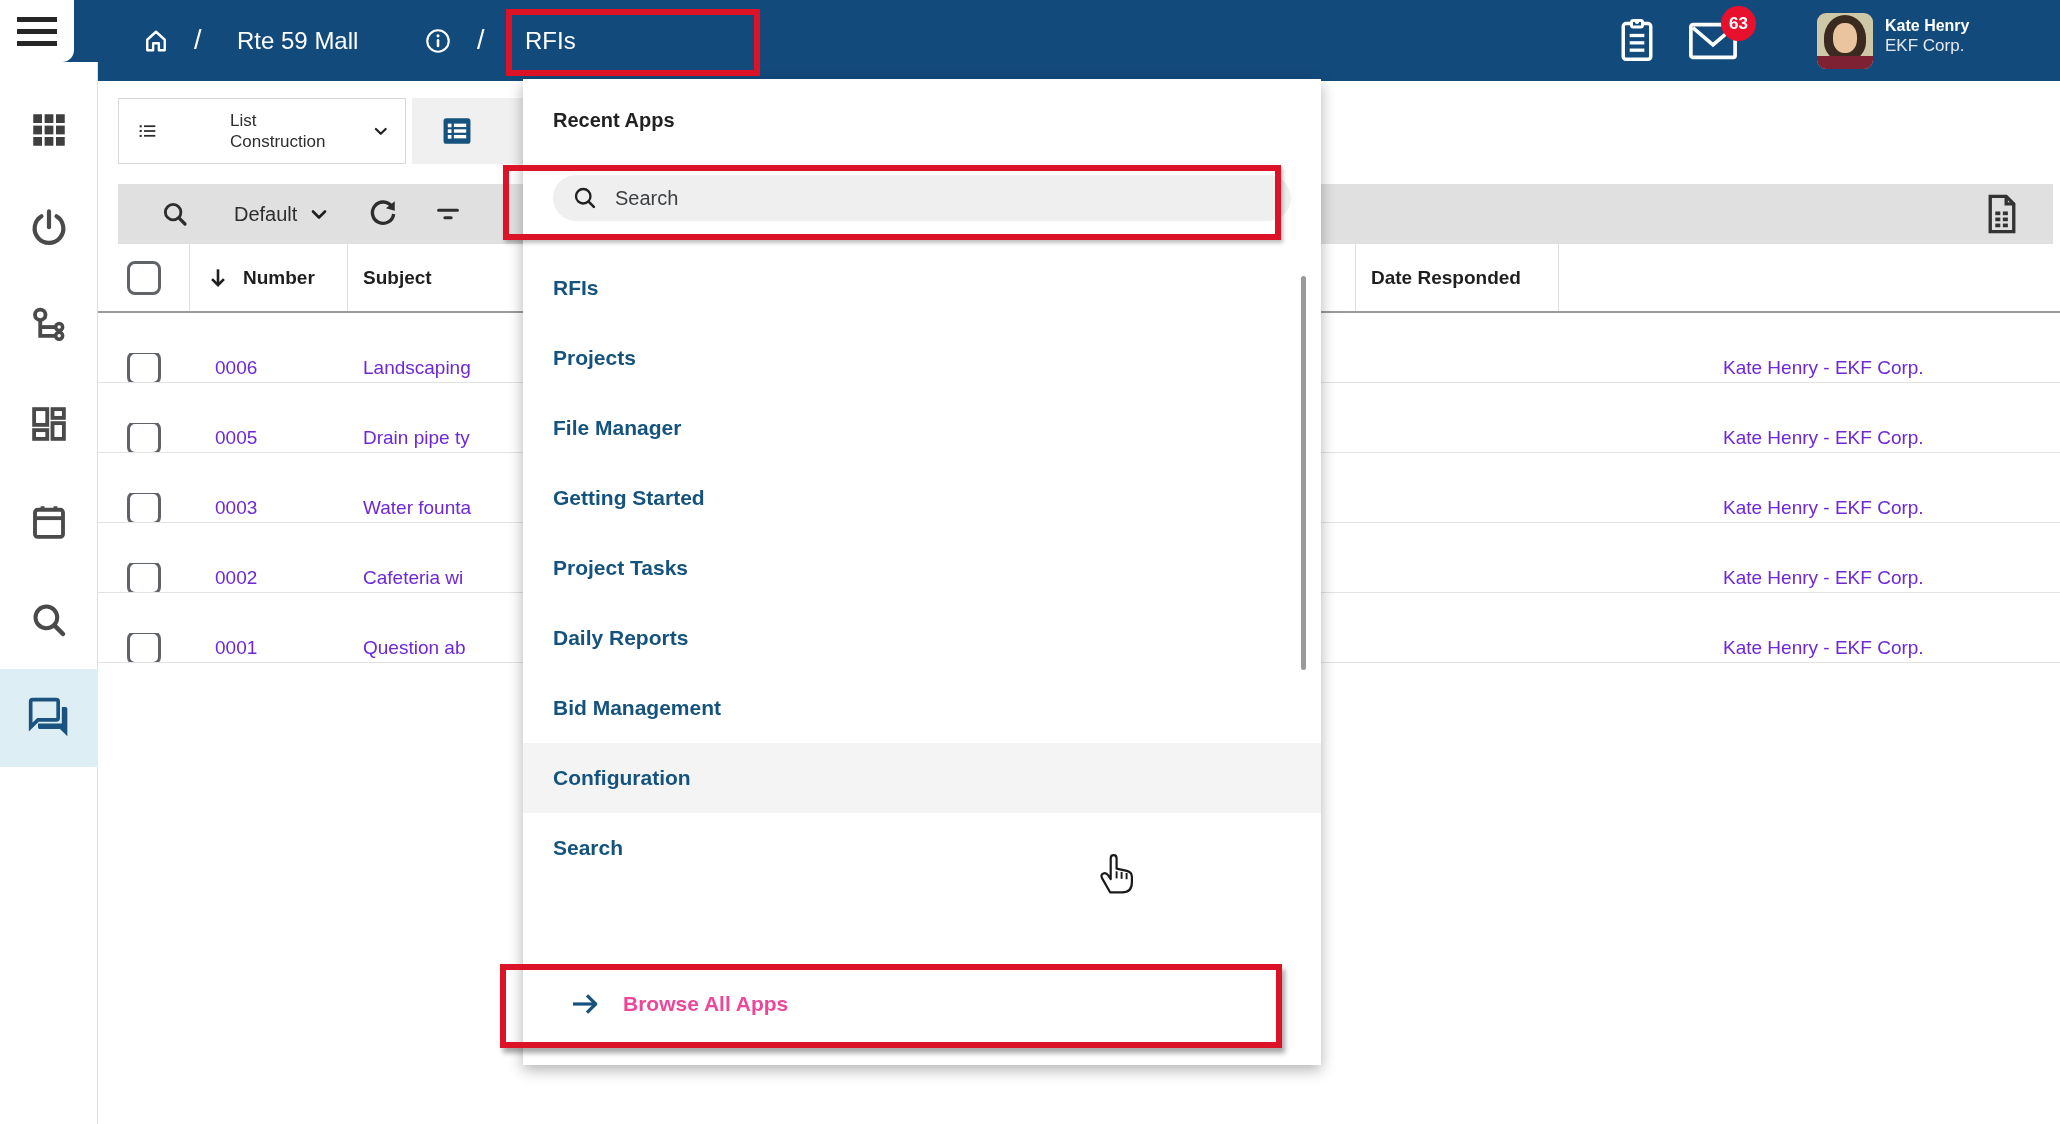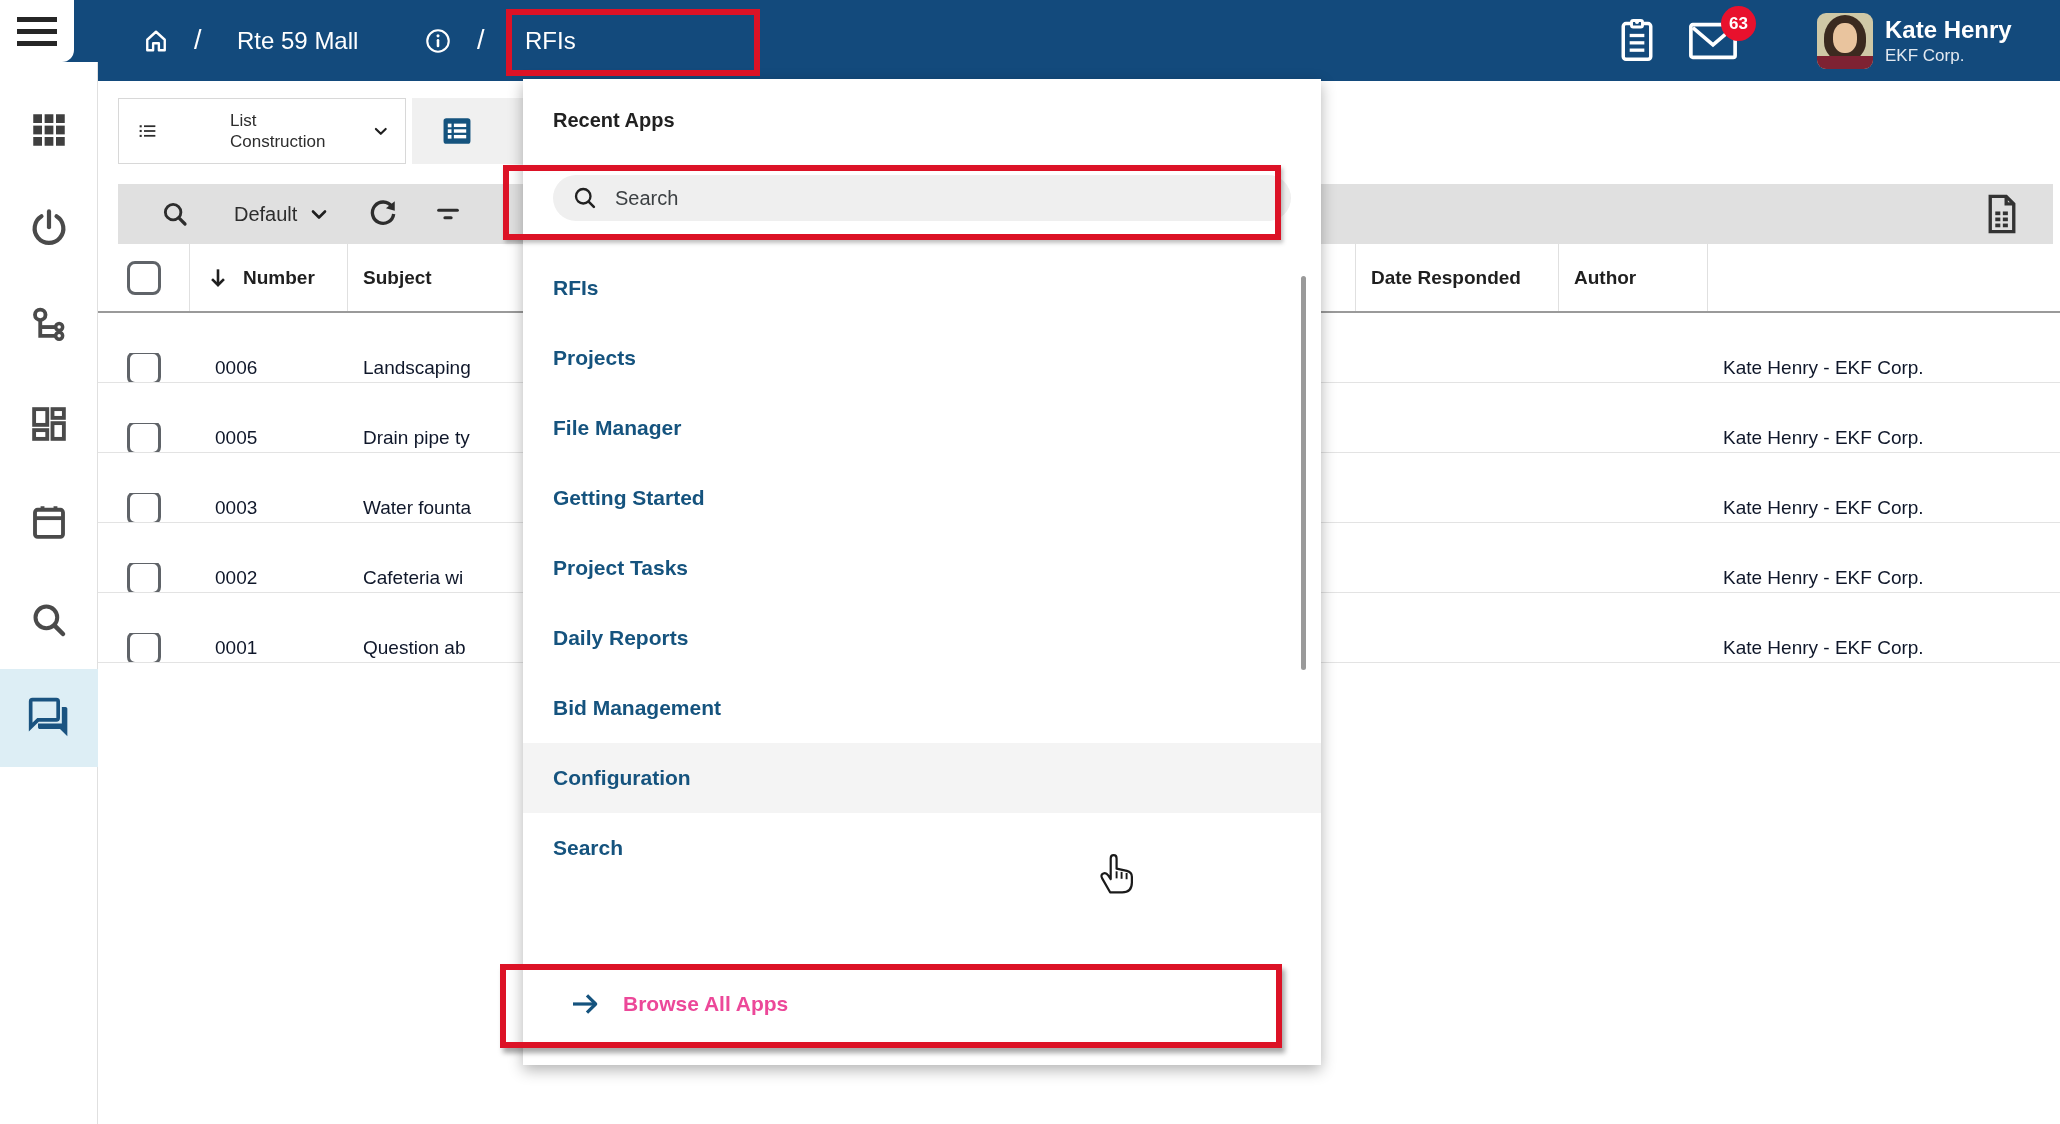--- a/index.html
+++ b/index.html
@@ -15,21 +15,21 @@
   .crumb { position:absolute; top:0; height:81px; display:flex; align-items:center; color:#fff; }
   .crumb-text { font-size:24px; color:#fff; }
   .slash { font-size:27px; font-weight:300; color:#fff; }
   .tb-icon { display:flex; align-items:center; justify-content:center; }
   .badge { position:absolute; left:1721px; top:6px; min-width:35px; height:35px; padding:0 6px; border-radius:18px; background:#e8112d; color:#fff; font-size:17px; font-weight:bold; display:flex; align-items:center; justify-content:center; z-index:11; }
   .avatar { position:absolute; left:1817px; top:13px; width:56px; height:56px; border-radius:9px; background:#cfc8a6; overflow:hidden; }
   .avatar .hair { position:absolute; left:7px; top:2px; width:42px; height:46px; border-radius:50% 50% 42% 42%; background:#3b2a1f; }
   .avatar .face { position:absolute; left:16px; top:10px; width:24px; height:30px; border-radius:46%; background:#e9c49e; }
   .avatar .shirt { position:absolute; left:0; bottom:0; width:56px; height:13px; background:#7e2233; }
   .user-block { position:absolute; left:1885px; top:16px; color:#fff; }
-  .user-name { font-size:24px; font-weight:bold; line-height:1.2; }
+  .user-name { font-size:16px; font-weight:bold; line-height:1.2; }
   .user-company { font-size:17px; color:#e3e9f0; line-height:1.25; }
 
   
   .sidebar { position:absolute; left:0; top:62px; width:98px; height:1062px; background:#fff; border-right:1px solid #e0e0e0; z-index:11; }
   .side-items { position:absolute; left:0; top:19px; width:98px; }
   .side-item { width:98px; height:98px; display:flex; align-items:center; justify-content:center; cursor:pointer; }
   .side-item.active { background:#ddeef5; }
 
   
   .main { position:absolute; left:98px; top:81px; width:1962px; height:1043px; background:#fff; }
@@ -51,21 +51,21 @@
 
   
   .table { position:absolute; left:0; top:163px; width:1962px; }
   .t-head, .t-row { display:grid; grid-template-columns:92px 158px 910px 98px 203px 149px 322px auto; }
   .t-head { height:69px; border-bottom:2px solid #9a9a9a; background:#fff; }
   .t-hcell { display:flex; align-items:center; padding-left:15px; font-size:19px; font-weight:bold; color:#1f1f1f; border-right:1px solid #e0e0e0; overflow:hidden; white-space:nowrap; }
   .t-hcell:last-child { border-right:none; }
   .t-hcell.c-check { justify-content:center; padding-left:0; }
   .t-hcell .sorticon { margin-right:12px; }
   .t-row { height:70px; border-bottom:1px solid #e3e3e3; background:#fff; }
-  .t-cell { display:flex; align-items:center; padding-left:15px; font-size:19px; color:#0f172a; overflow:hidden; white-space:nowrap;margin-top:40px; }
+  .t-cell { display:flex; align-items:center; padding-left:15px; font-size:19px; color:#6d28d9; overflow:hidden; white-space:nowrap;margin-top:40px; }
   .t-cell.c-check { justify-content:center; padding-left:0; }
   .checkbox { width:34px; height:34px; border:3px solid #5f6368; border-radius:8px; background:#fff; cursor:pointer; }
   .t-cell.c-num { padding-left:25px; }
 
   
   .apps-panel { position:absolute; left:494px; top:79px; width:798px; height:986px; background:#fff; box-shadow:0 5px 14px rgba(0,0,0,.3); z-index:50;margin-left:29px; }
   .panel-title { position:absolute; left:30px; top:30px; font-size:20px; font-weight:bold; color:#212121; }
   .search-pill { position:absolute; left:30px; top:96px; width:738px; height:46px; border-radius:23px; background:#efefef; display:flex; align-items:center; cursor:text; }
   .search-pill svg { margin-left:18px; }
   .search-pill .ph { margin-left:16px; font-size:20px; color:#3c4043; }
@@ -296,23 +296,20 @@
         </div>
         <div class="t-hcell">
             <span>Subject</span>
           </div>
         <div class="t-hcell">
             <span>Date</span>
           </div>
         <div class="t-hcell">
             <span>Date Responded</span>
           </div>
-        <div class="t-hcell">
-            <span>Author</span>
-          </div>
         <div class="t-hcell"></div>
       </div>
       <div id="table-body">
   <div class="t-row">
     <div class="t-cell c-check">
               <span class="checkbox"></span>
             </div>
     <div class="t-cell c-num">0006</div>
     <div class="t-cell c-subj">Landscaping</div>
     <div class="t-cell"></div>

